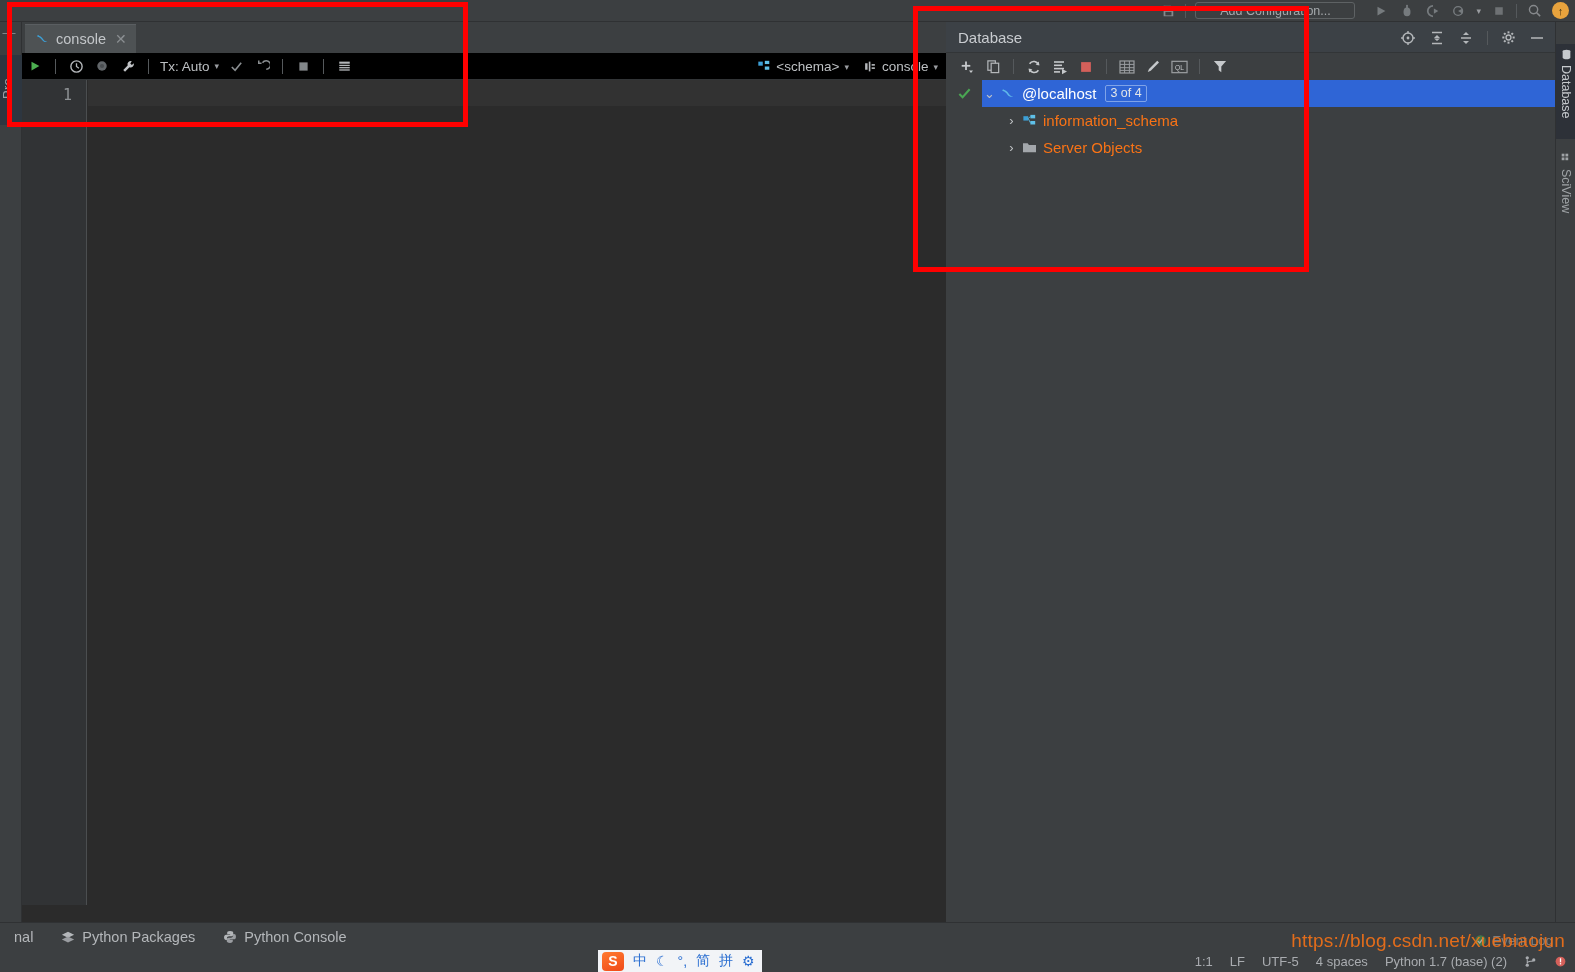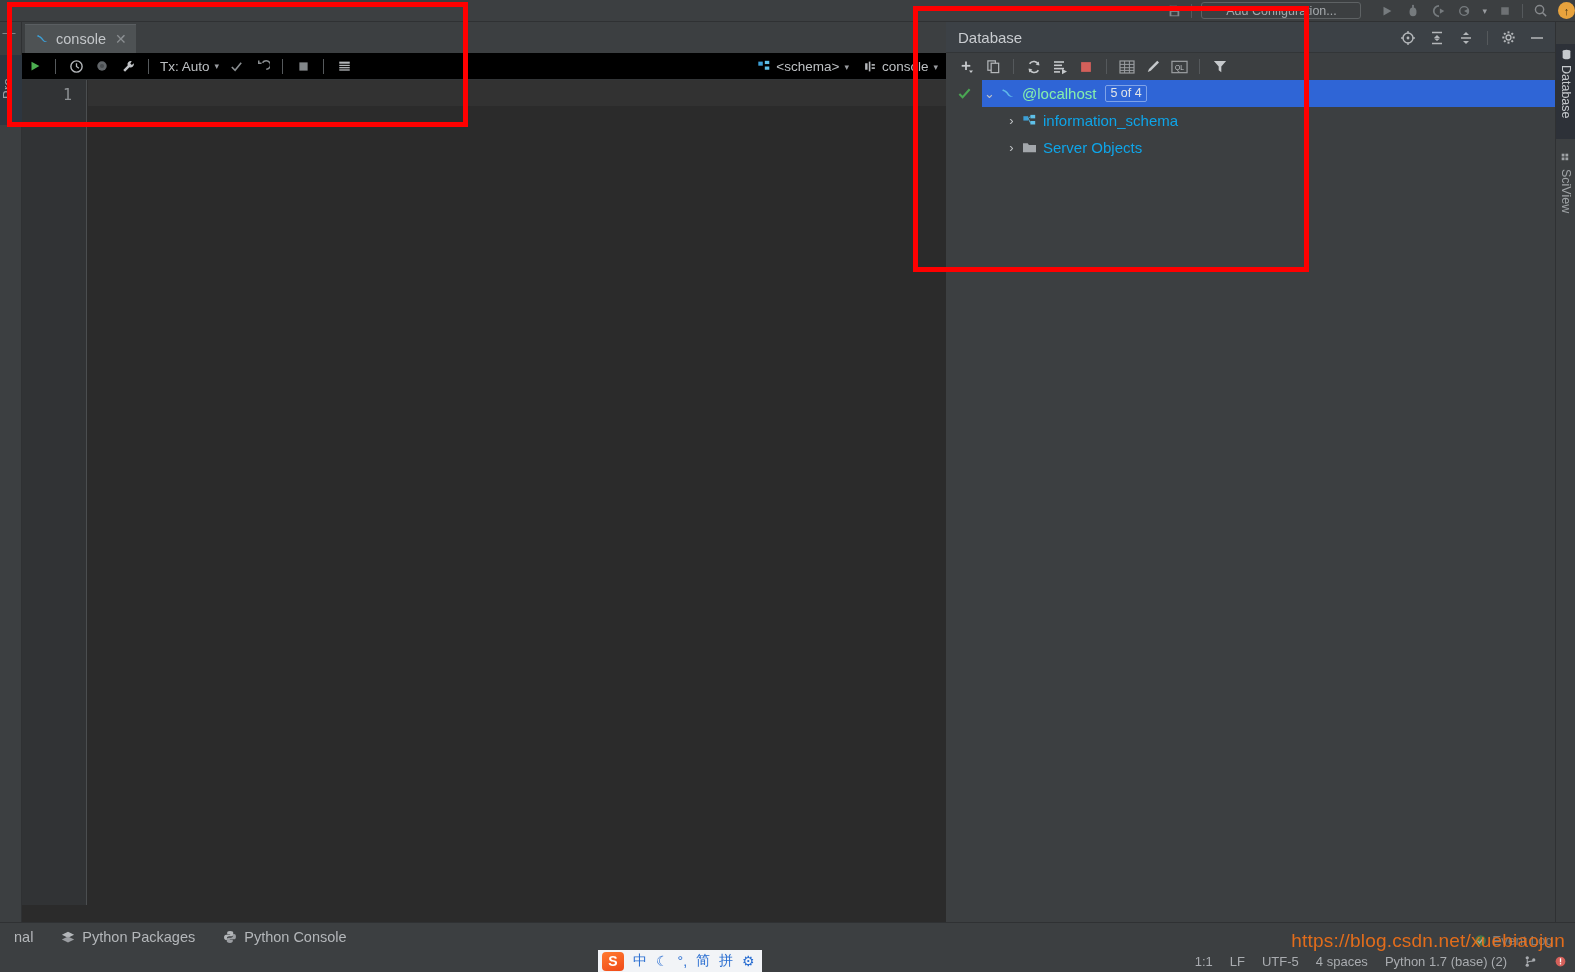--- a/index.html
+++ b/index.html
@@ -15,21 +15,21 @@
   .abs { position: absolute; }
   .icon { display: inline-flex; align-items: center; justify-content: center; }
 
   
   #top-strip {
     left: 0; top: 0; width: 1575px; height: 22px;
     background: #3c3f41;
     display: flex; align-items: center; justify-content: flex-end;
     border-bottom: 1px solid #2f3133;
   }
-  #top-strip .ts-group { display: flex; align-items: center; gap: 9px; }
+  #top-strip .ts-group { display: flex; align-items: center; gap: 9px; padding-right: 6px; }
   .run-config {
     height: 17px; min-width: 160px;
     border: 1px solid #5e6264; border-radius: 3px;
     color: #a5a9ac; font-size: 12.5px;
     display: flex; align-items: center; justify-content: center;
     padding: 0 8px; margin-right: 8px;
   }
   .ts-ico { width: 17px; height: 17px; opacity: .62; }
   .vsep { width: 1px; height: 14px; background: #55595c; }
   .update-badge {
@@ -131,22 +131,22 @@
   #db-tree { left: 946px; top: 80px; width: 609px; height: 842px; background: #3c3f41; }
 
   .tree-row { position: relative; height: 27px; display: flex; align-items: center; }
   .tree-row.selected { background: #2f65d6; }
   .check-gutter {
     position: absolute; left: 0; top: 0; width: 36px; height: 27px;
     background: #3c3f41; display: flex; align-items: center; justify-content: center;
   }
   .tree-row.selected .check-gutter { background: #3c3f41; }
   .chev { width: 15px; color: #c0c3c6; font-size: 13px; display:flex; align-items:center; justify-content:center; }
-  .tree-label { color: #0ea5e9; font-size: 15px; }
-  .tree-row.selected .tree-label { color: #86efac; }
+  .tree-label { color: #f97316; font-size: 15px; }
+  .tree-row.selected .tree-label { color: #ffffff; }
   .badge-count {
     margin-left: 9px; color: #e2e5e8; font-size: 12.5px;
     border: 1px solid #7fa3e8; border-radius: 2px; padding: 0px 4px;
     line-height: 15px;
   }
 
   
   #right-rail {
     left: 1555px; top: 22px; width: 20px; height: 900px;
     background: #3c3f41; border-left: 1px solid #2f3133;
@@ -498,21 +498,21 @@
       </span>
       <span style="width:36px"></span>
       <span class="chev">⌄</span>
       <span class="icon" style="margin:0 6px 0 3px">
         <svg width="16" height="15" viewBox="0 0 16 16">
           <path d="M2 4c3 0 5 1.5 7 4.5 1 1.5 2.5 2.5 4.5 2.7-2.5.8-4.5 0-6-2C6 7.2 4.3 5.6 2 4.8z" fill="#5fb8ea"></path>
           <circle cx="3.2" cy="4.6" r="0.9" fill="#5fb8ea"></circle>
         </svg>
       </span>
       <span class="tree-label">@localhost</span>
-      <span class="badge-count">5 of 4</span>
+      <span class="badge-count">3 of 4</span>
     </div>
 
     <div class="tree-row">
       <span style="width:58px"></span>
       <span class="chev">›</span>
       <span class="icon" style="margin:0 6px 0 3px">
         <svg width="15" height="14" viewBox="0 0 16 16">
             <rect x="1" y="2.5" width="5.5" height="5" fill="#3c9fd6"></rect>
             <rect x="9" y="1" width="5.5" height="4" fill="#5fc0e8"></rect>
             <rect x="9" y="8" width="5.5" height="4" fill="#5fc0e8"></rect>

